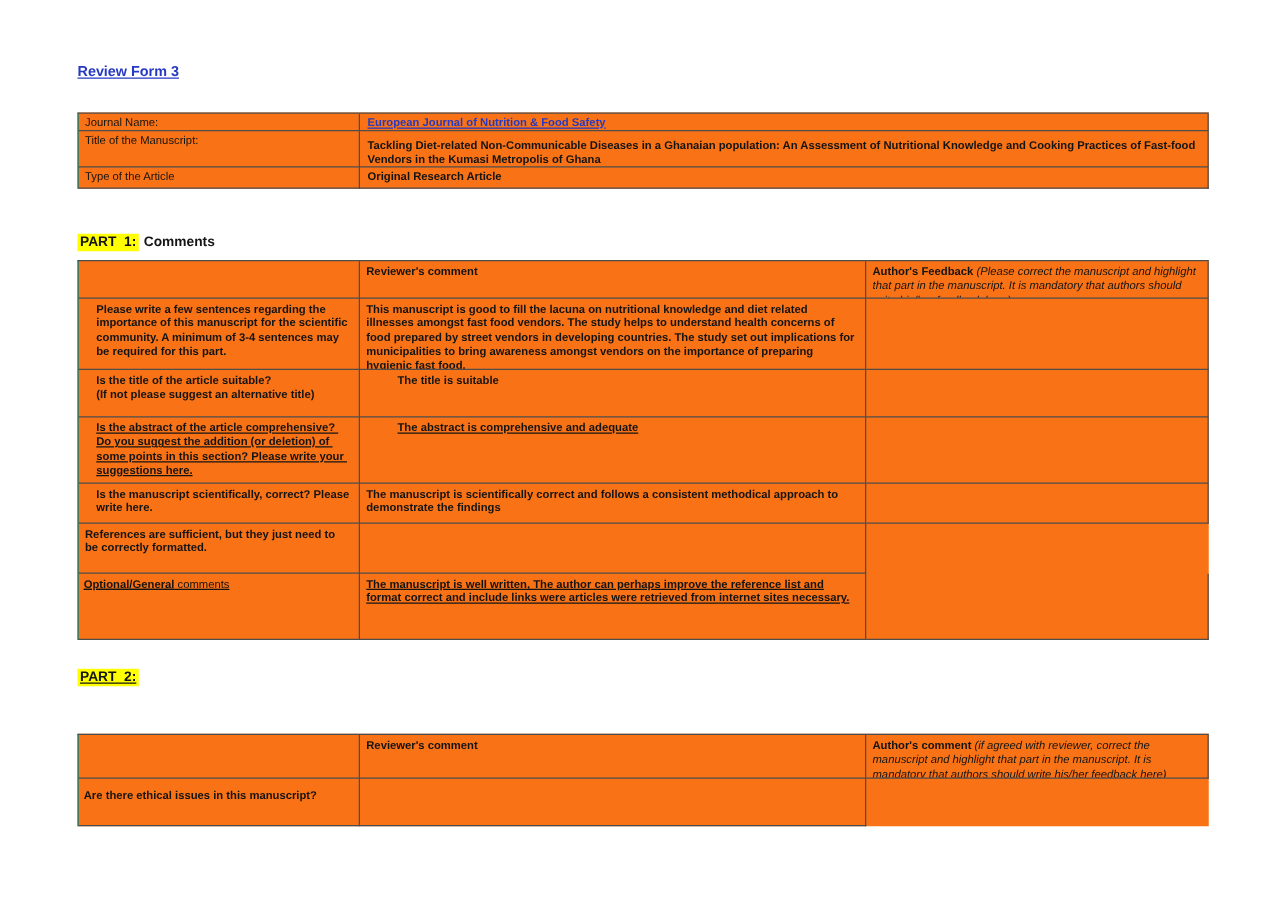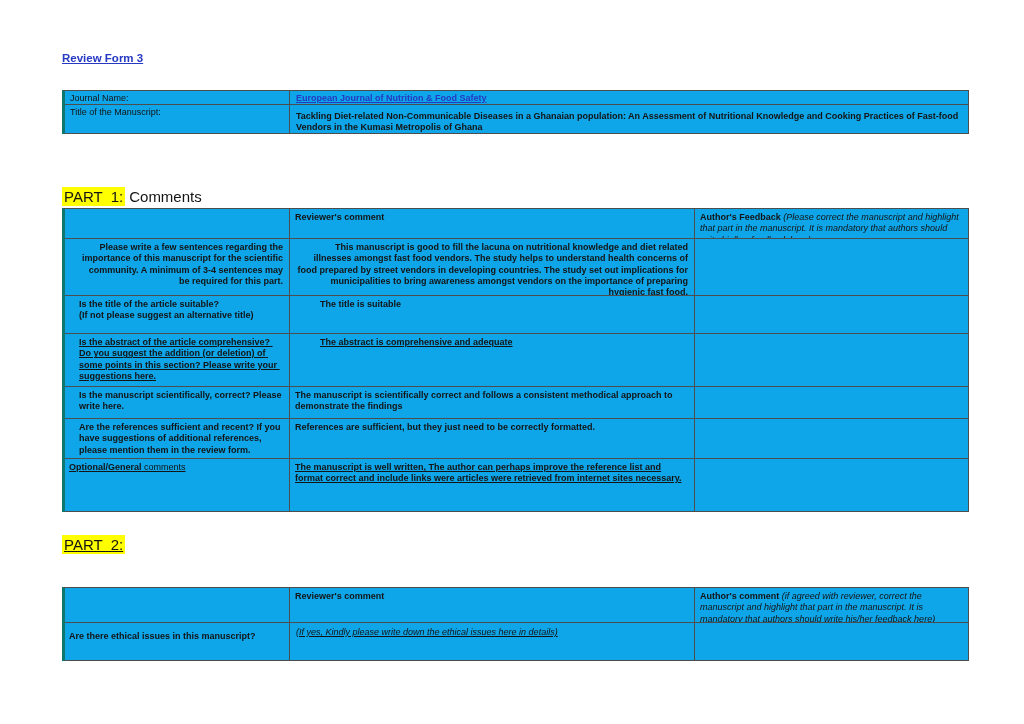--- a/index.html
+++ b/index.html
@@ -6,42 +6,42 @@
   .page{
     position:relative;width:1024px;height:724px;background:#ffffff;
     font-family:"Liberation Sans","DejaVu Sans",sans-serif;color:#141414;
     overflow:hidden;margin:0 auto;
   }
   .doc-title{
     margin:0;position:absolute;left:62px;top:52px;
     font-size:11.5px;font-weight:bold;text-decoration:underline;color:var(--link,#2639c2);
   }
   
-  .tbl{position:absolute;left:62px;border-left:3px solid #0f766e;border-top:1px solid #4d4d4d;background:#0ea5e9;}
+  .tbl{position:absolute;left:62px;border-left:1px solid #0f766e;border-top:1px solid #4d4d4d;background:#f97316;}
   .trow{display:grid;}
   .cell{border-right:1px solid #4d4d4d;border-bottom:1px solid #4d4d4d;box-sizing:border-box;
         font-size:9px;line-height:1.25;overflow:hidden;}
   
   .meta{top:90px;width:904px;}
   .meta .trow{grid-template-columns:225px 679px;}
   .meta .label{padding:2px 4px 1px 5px;}
   .meta .value{padding:2px 4px 1px 6px;font-weight:bold;}
   .meta .padtop{padding-top:6px;}
   .h14{height:14px;}.h13{height:13px;}.h29{height:29px;}.h17{height:17px;}
   .link{color:var(--link,#2639c2);font-weight:bold;text-decoration:underline;cursor:pointer;}
   
-  .sec-heading{position:absolute;left:62px;font-size:15px;font-weight:normal;}
+  .sec-heading{position:absolute;left:62px;font-size:11px;font-weight:bold;}
   .hl{background:var(--hl,#ffff00);white-space:pre;padding:1px 2px;}
   .hl.u{text-decoration:underline;}
   .hrest{margin-left:4px;}
   
   .ptable .trow{grid-template-columns:225px 405px 274px;}
   .p1{top:208px;width:904px;}
   .p2{top:587px;width:904px;}
-  .h30{height:30px;}.h57{height:57px;text-align:right;}.h38{height:38px;}.h53{height:53px;text-decoration:underline;}
+  .h30{height:30px;}.h57{height:57px;}.h38{height:38px;}.h53{height:53px;text-decoration:underline;}
   .h32{height:32px;}.h40{height:40px;}.h35{height:35px;}
   .q{font-weight:bold;padding:3px 6px 2px 14px;white-space:pre-wrap;}
   .qflat{padding:3px 6px 2px 4px;}
   .b{font-weight:bold;}
   .u{text-decoration:underline;}
   .i{font-style:italic;font-weight:normal;}
   .c{font-weight:bold;padding:3px 6px 2px 5px;}
   .c.indent{padding-left:30px;}
   .head{font-weight:bold;padding:3px 5px 2px 5px;}
   .note{padding:8px 6px 2px 4px;}
@@ -63,20 +63,24 @@
   <h1 class="doc-title">Review Form 3</h1>
 
   <div class="tbl meta">
     <div class="trow">
       <div class="cell label h14">Journal Name:</div>
       <div class="cell value h14"><span class="link">European Journal of Nutrition &amp; Food Safety</span></div>
     </div>
     <div class="trow">
       <div class="cell label h29">Title of the Manuscript:</div>
       <div class="cell value h29 padtop">Tackling Diet-related Non-Communicable Diseases in a Ghanaian population: An Assessment of Nutritional Knowledge and Cooking Practices of Fast-food Vendors in the Kumasi Metropolis of Ghana</div>
+    </div>
+    <div class="trow">
+      <div class="cell label h17">Type of the Article</div>
+      <div class="cell value h17">Original Research Article</div>
     </div>
   </div>
 
   <div class="sec-heading" style="top:188px;">
     <span class="hl">PART  1:</span><span class="hrest">Comments</span>
   </div>
 
   <div class="tbl ptable p1">
     <div class="trow">
       <div class="cell h30"></div>
@@ -103,21 +107,20 @@
       <div class="cell h53"></div>
     </div>
 
     <div class="trow">
       <div class="cell q h32">Is the manuscript scientifically, correct? Please write here.</div>
       <div class="cell c h32">The manuscript is scientifically correct and follows a consistent methodical approach to demonstrate the findings</div>
       <div class="cell h32"></div>
     </div>
 
     <div class="trow">
-      <div class="cell q h40">Are the references sufficient and recent? If you have suggestions of additional references, please mention them in the review form.</div>
       <div class="cell c h40">References are sufficient, but they just need to be correctly formatted.</div>
       <div class="cell h40"></div>
     </div>
 
 
     <div class="trow">
       <div class="cell q qflat h53"><span class="u">Optional/General</span><span class="i" style="font-style:normal;font-weight:normal;"> comments</span></div>
       <div class="cell c h53">The manuscript is well written, The author can perhaps improve the reference list and format correct and include links were articles were retrieved from internet sites necessary.</div>
       <div class="cell h53"></div>
     </div>
@@ -128,19 +131,18 @@
   </div>
 
   <div class="tbl ptable p2">
     <div class="trow">
       <div class="cell h35"></div>
       <div class="cell head h35">Reviewer's comment</div>
       <div class="cell head h35"><span class="b">Author's comment</span> <span class="i">(if agreed with reviewer, correct the manuscript and highlight that part in the manuscript. It is mandatory that authors should write his/her feedback here)</span></div>
     </div>
     <div class="trow">
       <div class="cell q qflat note h38">Are there ethical issues in this manuscript?</div>
-      <div class="cell ethics-note h38">(If yes, Kindly please write down the ethical issues here in details)</div>
       <div class="cell h38"></div>
     </div>
   </div>
 
 
 </div>
 
 </body></html>

